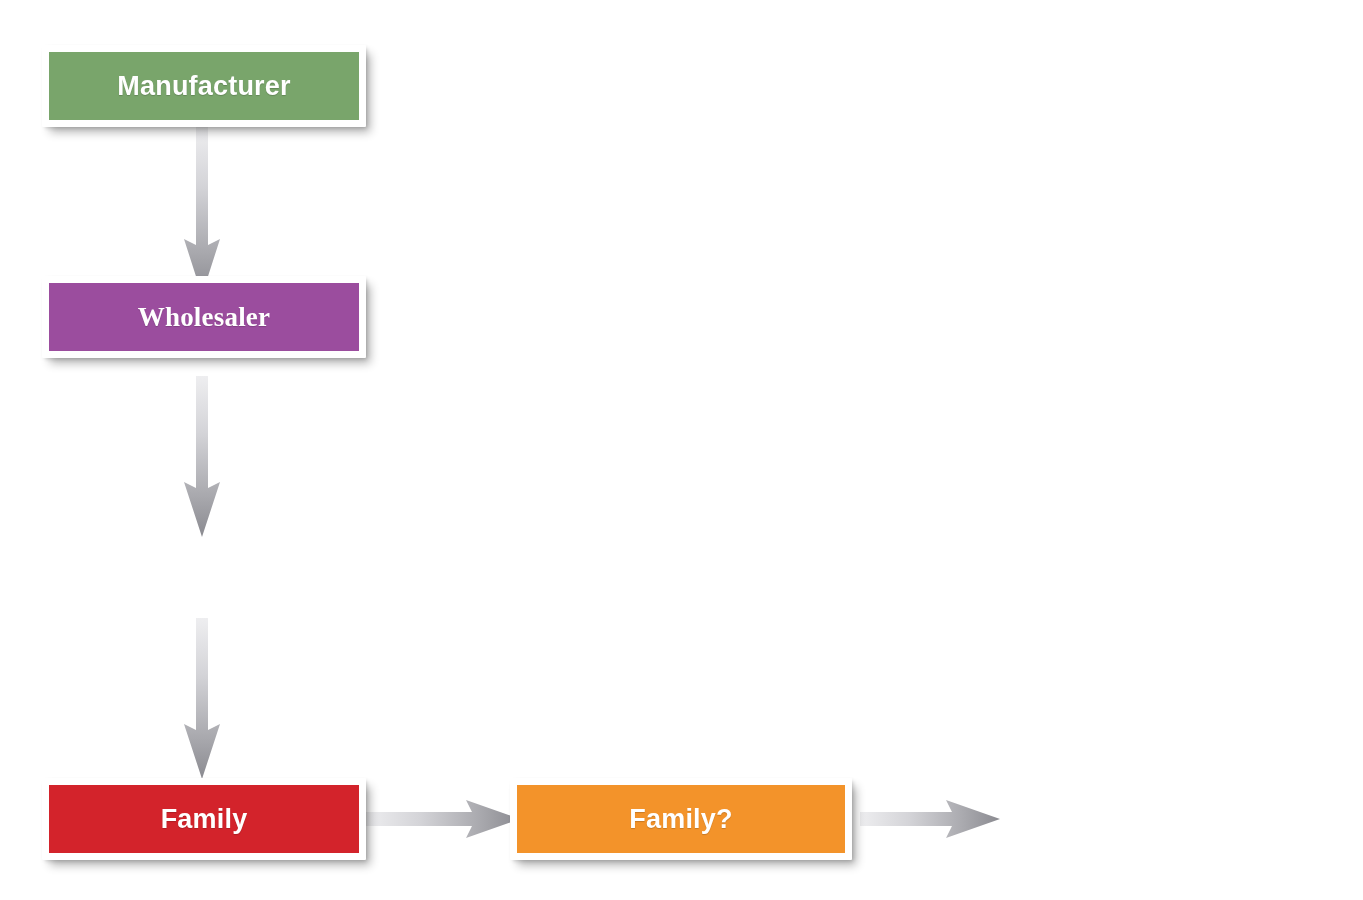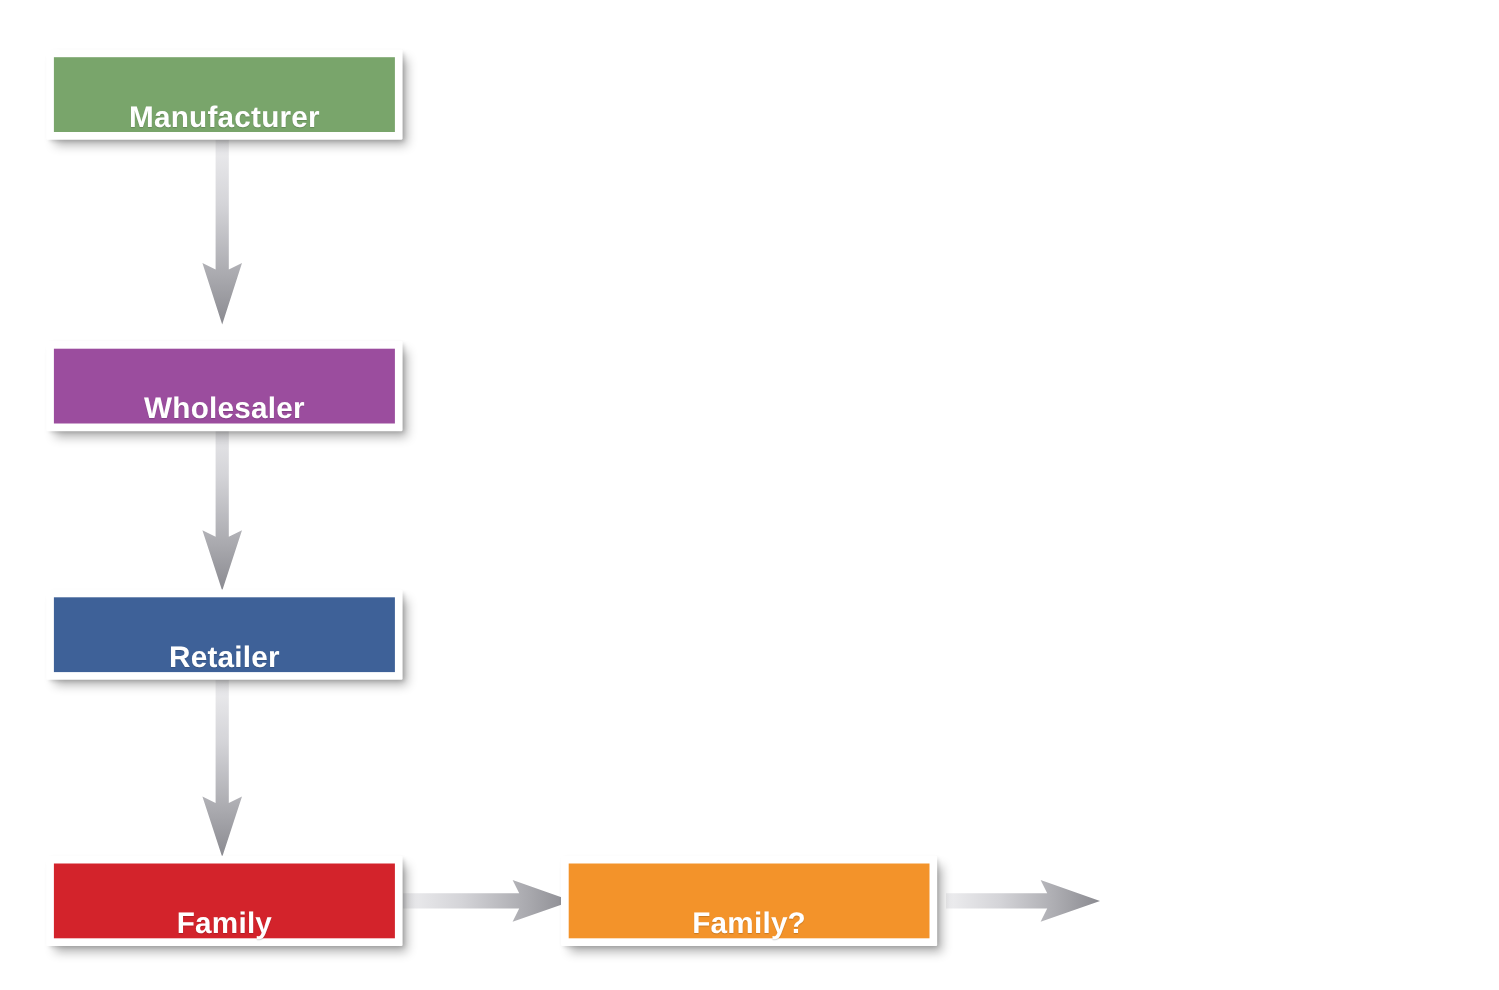--- a/index.html
+++ b/index.html
@@ -24,36 +24,36 @@
     padding: 7px;
     border-radius: 1px;
     box-shadow: 6px 7px 9px -2px rgba(0,0,0,0.30),
                 2px 2px 4px -1px rgba(0,0,0,0.18);
   }
   .node .fill {
     width: 100%;
     height: 100%;
     box-sizing: border-box;
     display: flex;
-    align-items: flex-end;
+    align-items: center;
     justify-content: center;
   }
   .node .label {
     color: #ffffff;
     font-weight: bold;
     font-size: 27px;
     letter-spacing: 0.2px;
     line-height: 1;
     white-space: nowrap;
     text-shadow: 0 1px 1px rgba(0,0,0,0.18);
   }
 
   
   #node-manufacturer { left: 42px;  top: 45px;  width: 324px; height: 82px; }
-  #node-wholesaler   { left: 42px;  top: 310px; width: 324px; height: 82px; }
+  #node-wholesaler   { left: 42px;  top: 276px; width: 324px; height: 82px; font-family: Liberation Serif, serif; }
   #node-retailer     { left: 42px;  top: 536px; width: 324px; height: 82px; }
   #node-buyer        { left: 42px;  top: 778px; width: 324px; height: 82px; }
   #node-family       { left: 510px; top: 778px; width: 342px; height: 82px; }
   #node-friends      { left: 998px; top: 778px; width: 330px; height: 82px; }
 
   
   .arrow {
     position: absolute;
   }
   .arrow svg { display: block; }
@@ -115,25 +115,20 @@
       <span class="label">Manufacturer</span>
     </div>
   </div>
 
   <div class="node" id="node-wholesaler">
     <div class="fill" style="background:#9b4d9e">
       <span class="label">Wholesaler</span>
     </div>
   </div>
 
-  <div class="node" id="node-retailer">
-    <div class="fill" style="background:#3e6198">
-      <span class="label">Retailer</span>
-    </div>
-  </div>
 
   <div class="node" id="node-buyer">
     <div class="fill" style="background:#d3232b">
       <span class="label">Family</span>
     </div>
   </div>
 
   <div class="node" id="node-family">
     <div class="fill" style="background:#f3932a">
       <span class="label">Family?</span>

